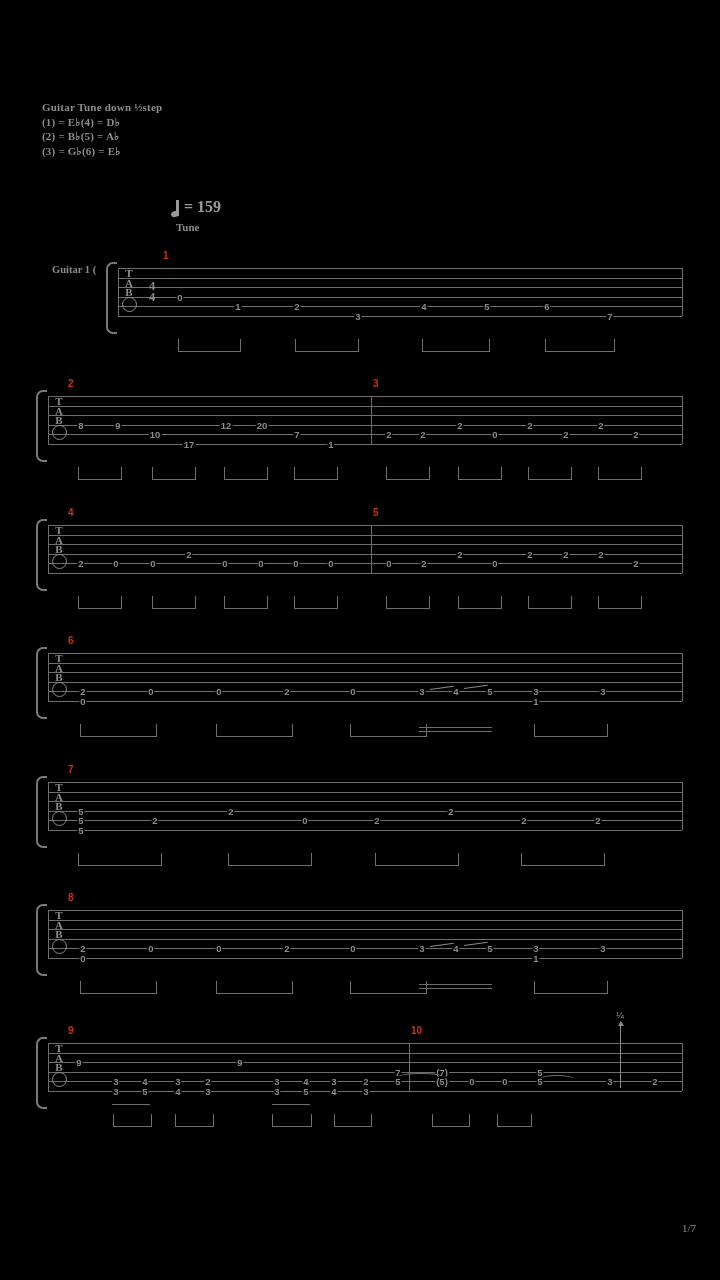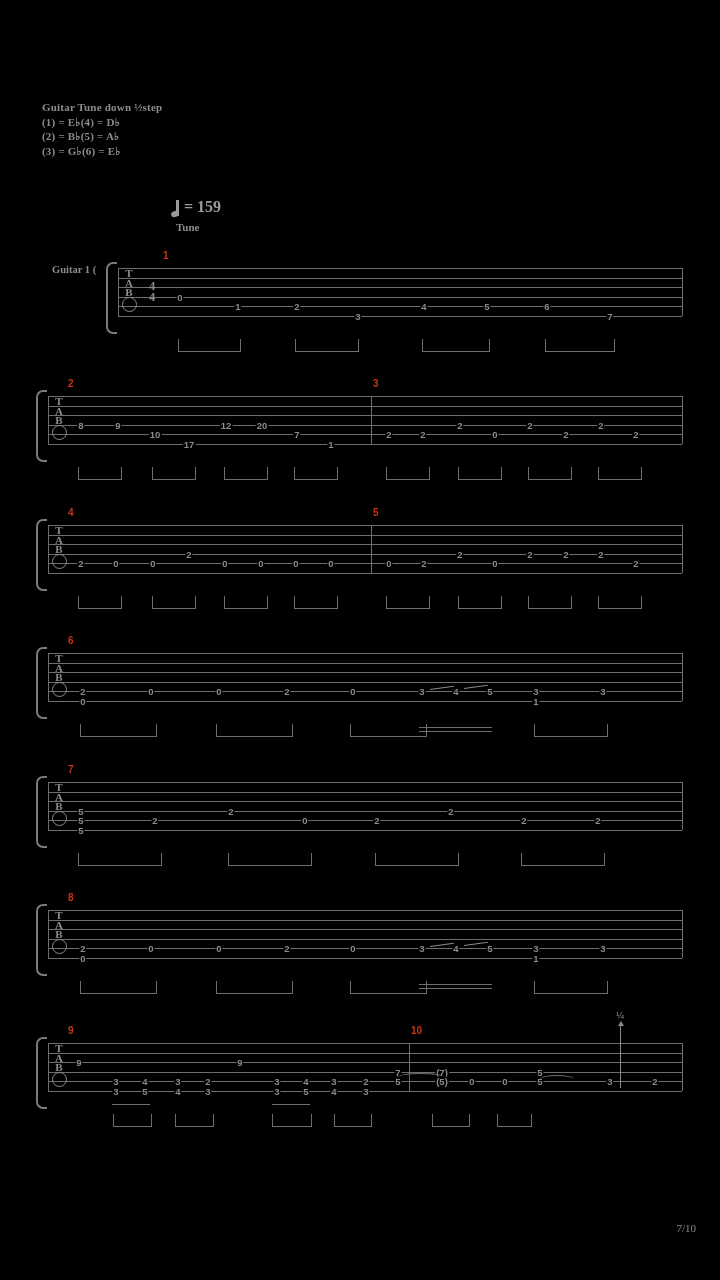--- a/index.html
+++ b/index.html
@@ -514,14 +514,14 @@
         <div class="fret" style="left:540px;top:1081.4px;">5</div>
         <div class="fret" style="left:610px;top:1081.4px;">3</div>
         <div class="fret" style="left:655px;top:1081.4px;">2</div>
         <div class="slur" style="left:398px;top:1073.4px;width:46px;"></div>
         <div class="slur" style="left:540px;top:1075.4px;width:34px;"></div>
         <div class="bend-arrow" style="left:620px;top:1022px;height:66px;"></div>
         <div class="bend-label" style="left:620px;top:1010px;">¼</div>
       </div>
     </div>
 
-  <div class="page-num">7/10</div>
+  <div class="page-num">1/7</div>
 </div>
 
 </body></html>

